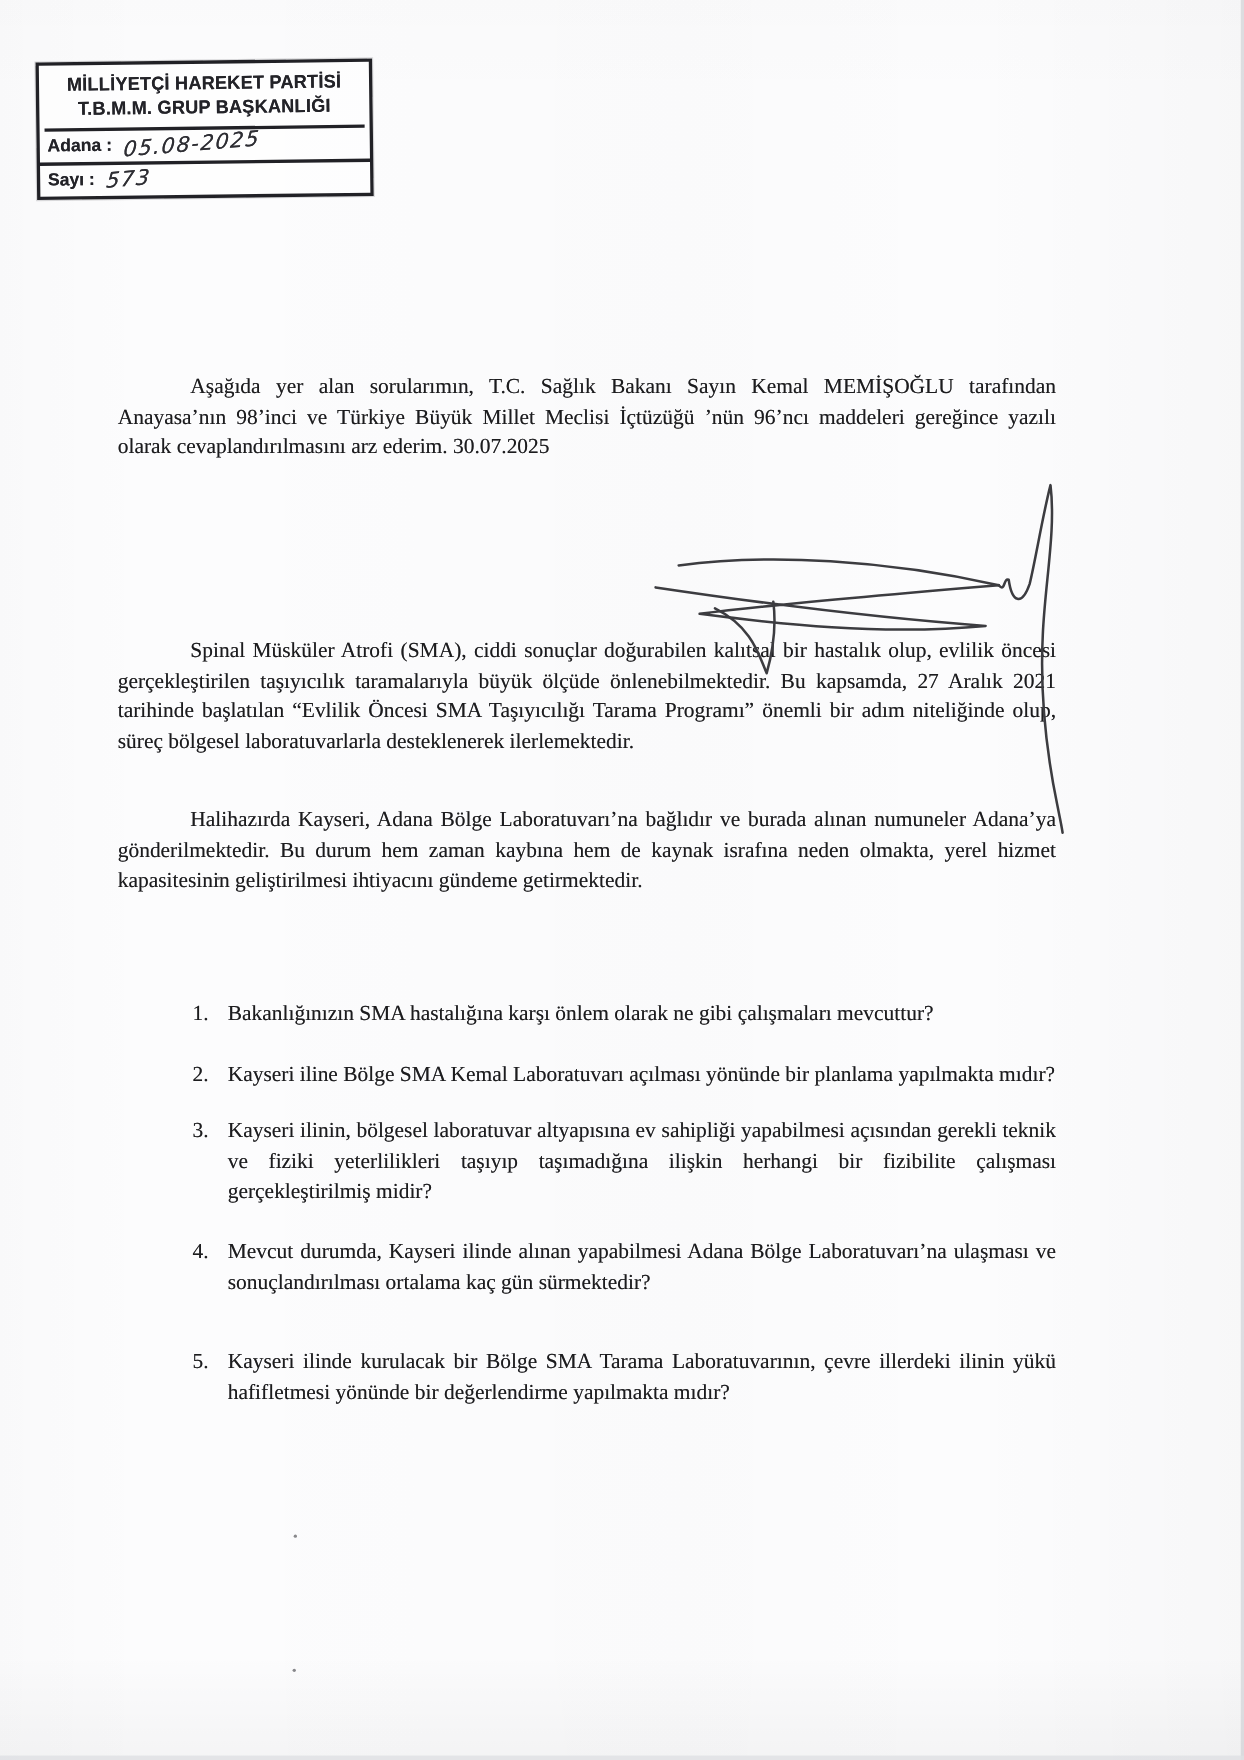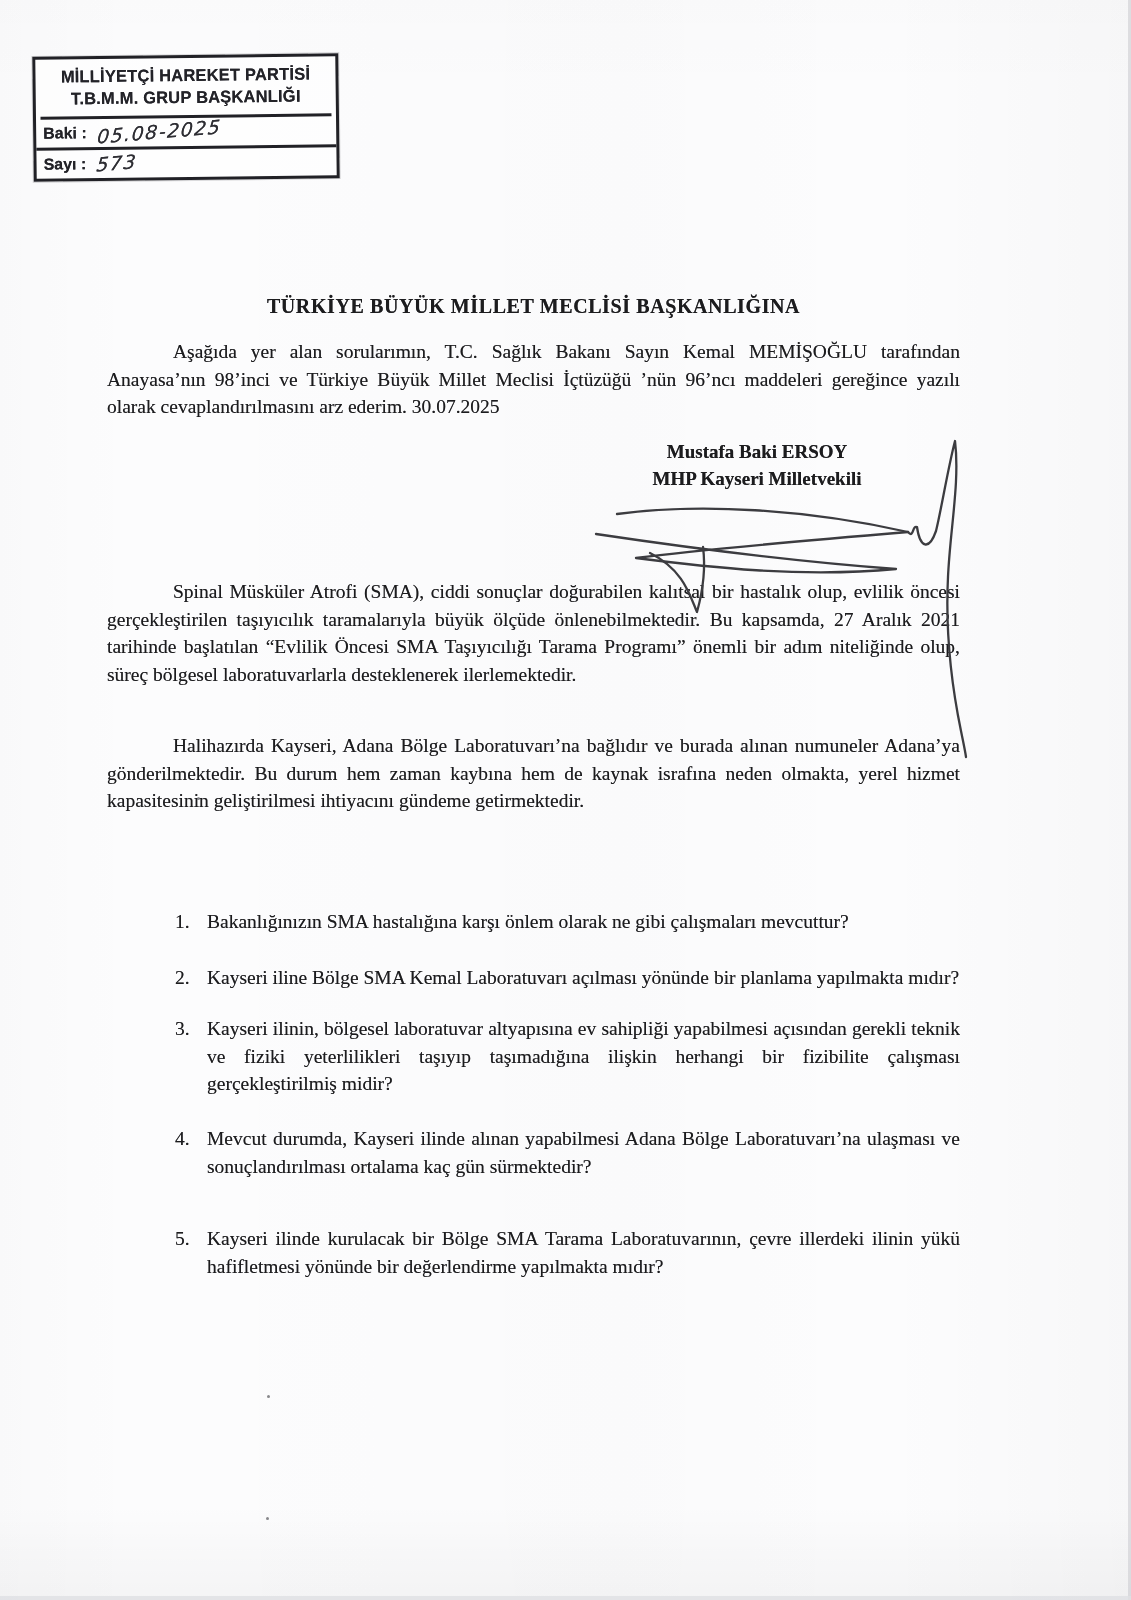--- a/index.html
+++ b/index.html
@@ -128,37 +128,32 @@
 <body>
 
 <div class="page">
 
   <div class="stamp">
     <div class="stamp-header">
       <div>MİLLİYETÇİ HAREKET PARTİSİ</div>
       <div>T.B.M.M. GRUP BAŞKANLIĞI</div>
     </div>
     <div class="stamp-row first">
-      <span>Baki :</span>
+      <span>Adana :</span>
       <span class="hand">05.08-2025</span>
     </div>
     <div class="stamp-row">
       <span>Sayı :</span>
       <span class="hand">573</span>
     </div>
   </div>
 
-  <div class="content doc-title" style="position:absolute;">TÜRKİYE BÜYÜK MİLLET MECLİSİ BAŞKANLIĞINA</div>
 
   <div class="content para indent intro" style="position:absolute;">Aşağıda yer alan sorularımın, T.C. Sağlık Bakanı Sayın Kemal MEMİŞOĞLU tarafından Anayasa’nın 98’inci ve Türkiye Büyük Millet Meclisi İçtüzüğü ’nün 96’ncı maddeleri gereğince yazılı olarak cevaplandırılmasını arz ederim. 30.07.2025</div>
 
-  <div class="signatory">
-    <div>Mustafa Baki ERSOY</div>
-    <div>MHP Kayseri Milletvekili</div>
-  </div>
 
   <div class="content para indent p1" style="position:absolute;">Spinal Müsküler Atrofi (SMA), ciddi sonuçlar doğurabilen kalıtsal bir hastalık olup, evlilik öncesi gerçekleştirilen taşıyıcılık taramalarıyla büyük ölçüde önlenebilmektedir. Bu kapsamda, 27 Aralık 2021 tarihinde başlatılan “Evlilik Öncesi SMA Taşıyıcılığı Tarama Programı” önemli bir adım niteliğinde olup, süreç bölgesel laboratuvarlarla desteklenerek ilerlemektedir.</div>
   <div class="content para indent p2" style="position:absolute;">Halihazırda Kayseri, Adana Bölge Laboratuvarı’na bağlıdır ve burada alınan numuneler Adana’ya gönderilmektedir. Bu durum hem zaman kaybına hem de kaynak israfına neden olmakta, yerel hizmet kapasitesinin geliştirilmesi ihtiyacını gündeme getirmektedir.</div>
 
 
   <div class="content qlist" style="position:absolute;">
     <div class="q-item">
       <span class="q-num">1.</span>
       <div class="q-text">Bakanlığınızın SMA hastalığına karşı önlem olarak ne gibi çalışmaları mevcuttur?</div>
     </div>

